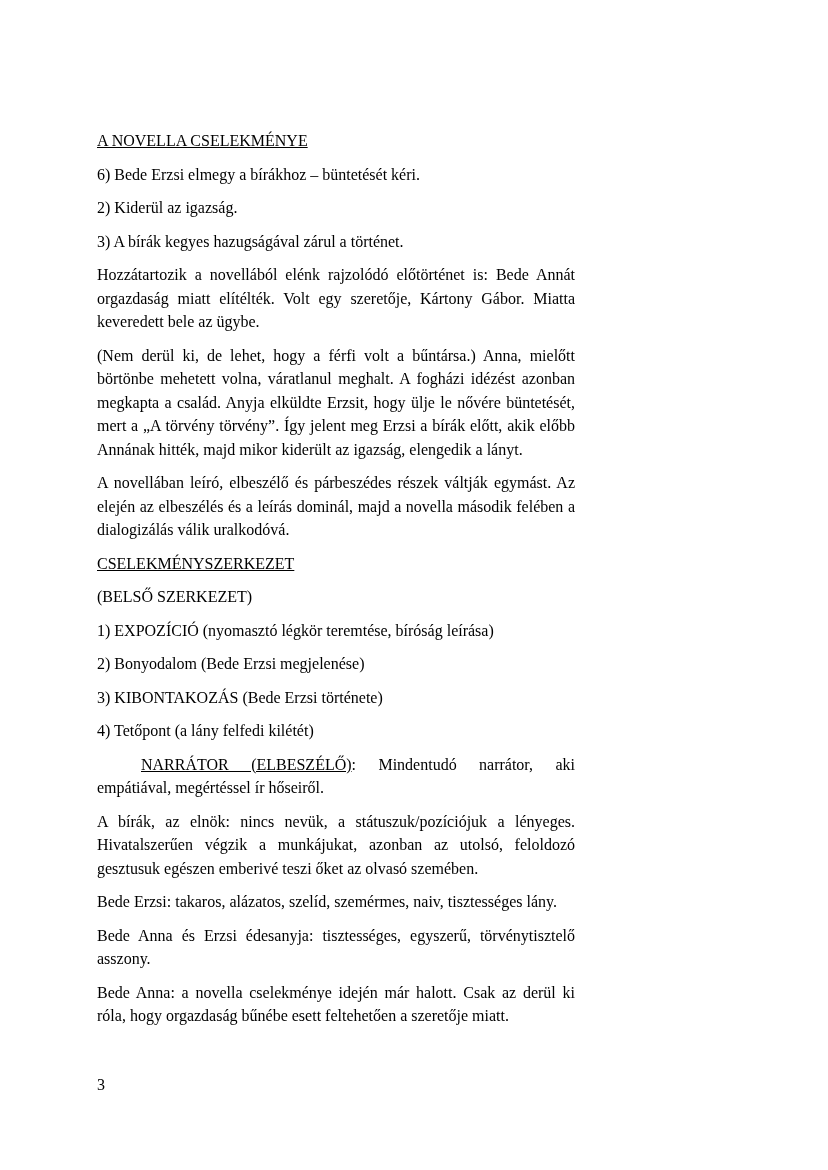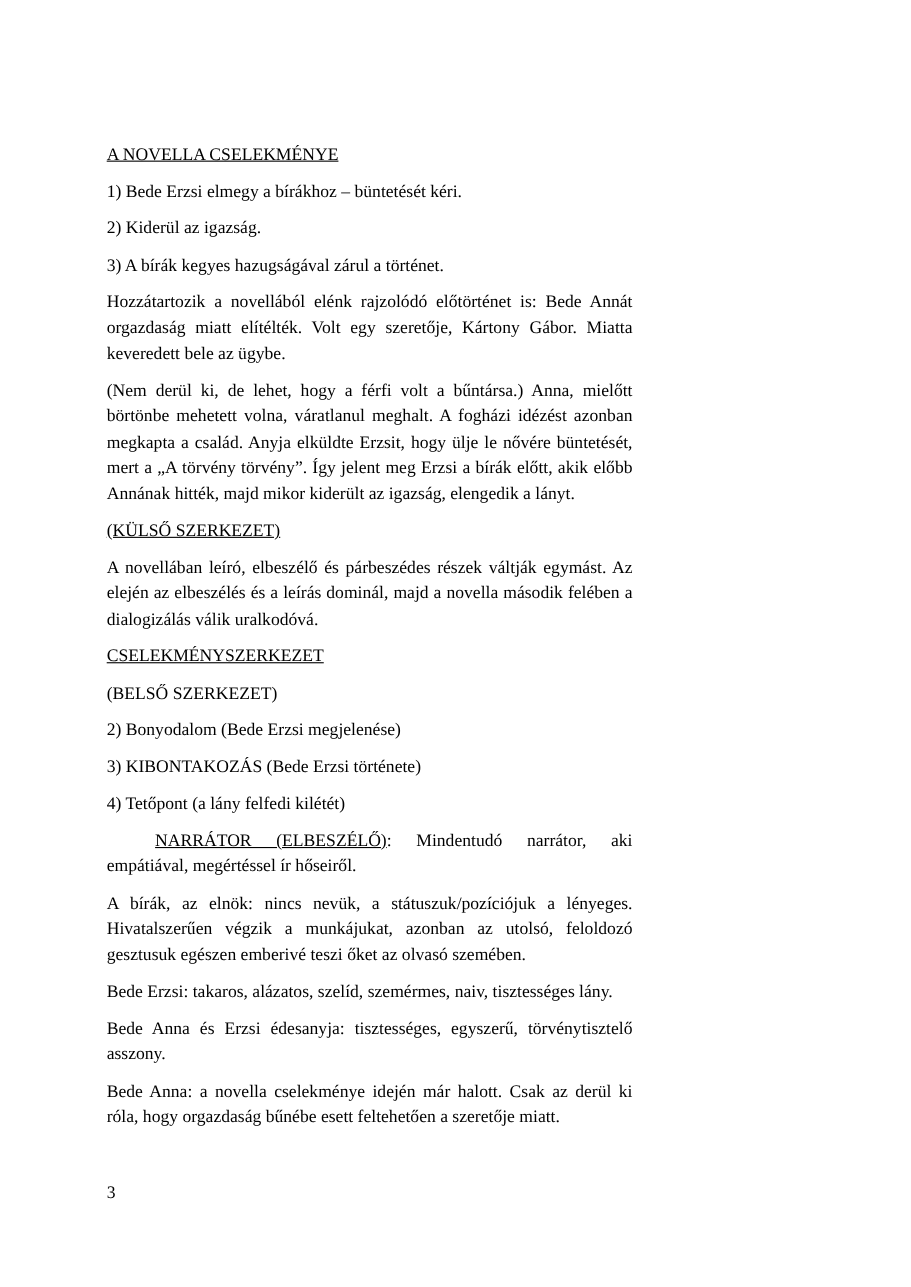--- a/index.html
+++ b/index.html
@@ -40,33 +40,33 @@
     font-size: 16px;
   }
 </style>
 </head>
 <body>
 
 <div class="page">
 
   <p class="heading">A NOVELLA CSELEKMÉNYE</p>
 
-  <p>1) Bede Erzsi elmegy a bírákhoz – büntetését kéri.</p>
+  <p>6) Bede Erzsi elmegy a bírákhoz – büntetését kéri.</p>
   <p>2) Kiderül az igazság.</p>
   <p>3) A bírák kegyes hazugságával zárul a történet.</p>
 
   <p>Hozzátartozik a novellából elénk rajzolódó előtörténet is: Bede Annát orgazdaság miatt elítélték. Volt egy szeretője, Kártony Gábor. Miatta keveredett bele az ügybe.</p>
   <p>(Nem derül ki, de lehet, hogy a férfi volt a bűntársa.) Anna, mielőtt börtönbe mehetett volna, váratlanul meghalt. A fogházi idézést azonban megkapta a család. Anyja elküldte Erzsit, hogy ülje le nővére büntetését, mert a „A törvény törvény”. Így jelent meg Erzsi a bírák előtt, akik előbb Annának hitték, majd mikor kiderült az igazság, elengedik a lányt.</p>
 
-  <p class="heading">(KÜLSŐ SZERKEZET)</p>
   <p>A novellában leíró, elbeszélő és párbeszédes részek váltják egymást. Az elején az elbeszélés és a leírás dominál, majd a novella második felében a dialogizálás válik uralkodóvá.</p>
 
   <p class="heading">CSELEKMÉNYSZERKEZET</p>
   <p>(BELSŐ SZERKEZET)</p>
 
+  <p>1) EXPOZÍCIÓ (nyomasztó légkör teremtése, bíróság leírása)</p>
   <p>2) Bonyodalom (Bede Erzsi megjelenése)</p>
   <p>3) KIBONTAKOZÁS (Bede Erzsi története)</p>
   <p>4) Tetőpont (a lány felfedi kilétét)</p>
 
   <p><span class="heading">NARRÁTOR (ELBESZÉLŐ)</span><span>: Mindentudó narrátor, aki empátiával, megértéssel ír hőseiről.</span></p>
 
 
   <p>A bírák, az elnök: nincs nevük, a státuszuk/pozíciójuk a lényeges. Hivatalszerűen végzik a munkájukat, azonban az utolsó, feloldozó gesztusuk egészen emberivé teszi őket az olvasó szemében.</p>
   <p>Bede Erzsi: takaros, alázatos, szelíd, szemérmes, naiv, tisztességes lány.</p>
   <p>Bede Anna és Erzsi édesanyja: tisztességes, egyszerű, törvénytisztelő asszony.</p>

